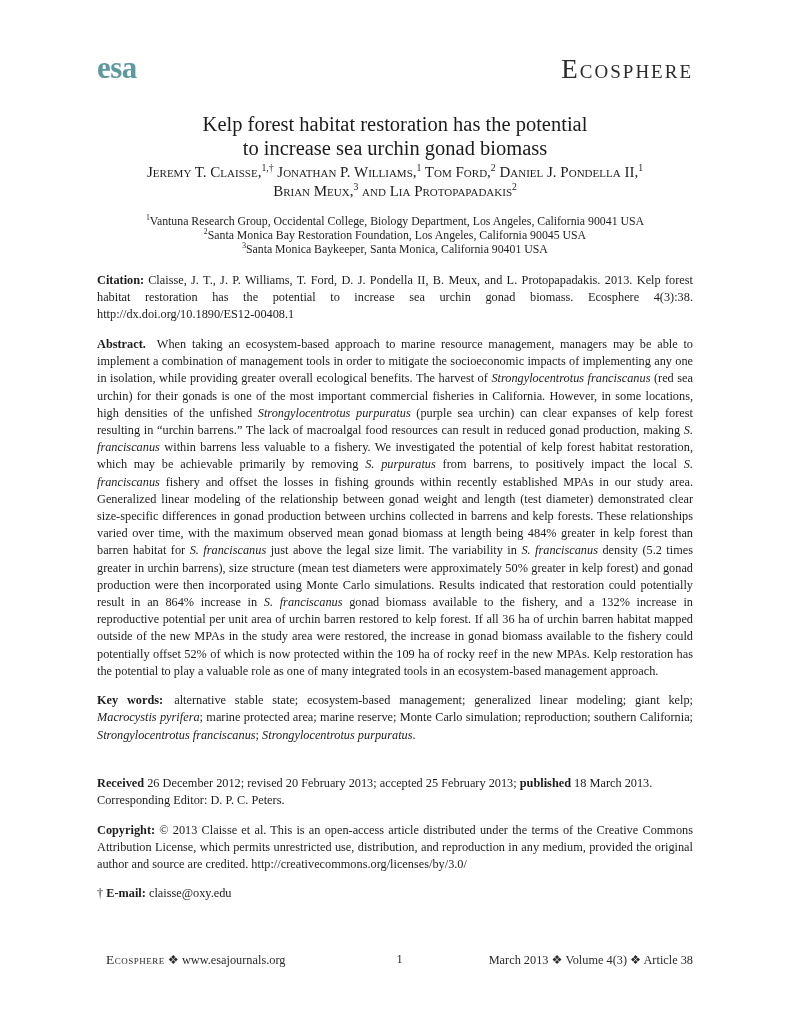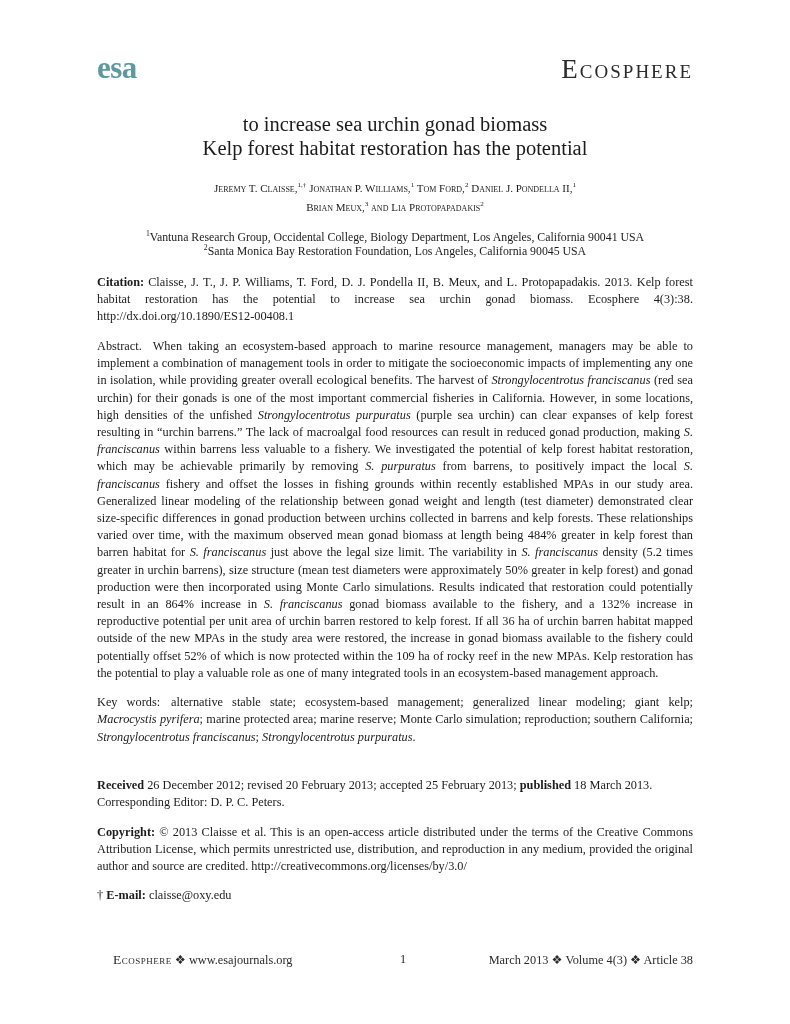--- a/index.html
+++ b/index.html
@@ -12,68 +12,69 @@
     overflow:hidden;
     margin:0 auto;
   }
   .content{padding:0 97px;}
   
   .masthead{display:flex;justify-content:space-between;align-items:baseline;padding-top:50px;}
   .esa-logo{font-size:31px;font-weight:bold;color:#5e99a0;letter-spacing:-0.5px;}
   .wordmark{font-size:27px;font-variant:small-caps;letter-spacing:2px;color:#2b2b2b;}
   
   .title{text-align:center;font-size:20.5px;line-height:24px;margin-top:26px;color:#1b1b1b;}
-  .authors{text-align:center;font-variant:small-caps;font-size:11px;line-height:19px;margin-top:19px;}
+  .authors{text-align:center;font-variant:small-caps;font-size:15px;line-height:19px;margin-top:3px;}
   .authors sup{font-variant:normal;}
   .affiliations{text-align:center;font-size:11.8px;line-height:14px;margin-top:13px;}
   
   .block{font-size:12.3px;line-height:17.2px;text-align:justify;}
   .citation{margin-top:16px;}
   .abstract{margin-top:12px;}
   .keywords{}
   .dates{margin-top:31px;}
   .lbl{font-weight:bold;margin-right:4px;}
-  .lbl-wide{font-weight:normal;margin-right:11px;}
+  .lbl-wide{font-weight:bold;margin-right:11px;}
   .it{font-style:italic;}
   .bd{font-weight:bold;}
   sup{font-size:0.65em;line-height:0;vertical-align:super;}
   
   .footer{
-    position:absolute;left:113px;right:97px;bottom:56px;
+    position:absolute;left:106px;right:97px;bottom:56px;
     font-size:12.3px;color:#2b2b2b;
   }
   .footer-inner{position:relative;display:flex;align-items:baseline;}
   .footer .journal{font-variant:small-caps;font-size:13.5px;letter-spacing:0.5px;}
   .footer-center{position:absolute;left:50%;transform:translateX(-50%);}
   .footer-right{margin-left:auto;}
 </style>
 </head>
 <body>
 
 <div class="page">
   <div class="content">
 
     <div class="masthead">
       <span class="esa-logo">esa</span>
       <span class="wordmark">Ecosphere</span>
     </div>
 
     <div class="title">
+      <div>Kelp forest habitat restoration has the potential</div>
       <div>to increase sea urchin gonad biomass</div>
-      <div>Kelp forest habitat restoration has the potential</div>
     </div>
 
     <div class="authors">
       <div><span>Jeremy T. Claisse,</span><sup>1,†</sup><span> Jonathan P. Williams,</span><sup>1</sup><span> Tom Ford,</span><sup>2</sup><span> Daniel J. Pondella II,</span><sup>1</sup></div>
       <div><span>Brian Meux,</span><sup>3</sup><span> and Lia Protopapadakis</span><sup>2</sup></div>
     </div>
 
     <div class="affiliations">
       <div><sup>1</sup><span>Vantuna Research Group, Occidental College, Biology Department, Los Angeles, California 90041 USA</span></div>
       <div><sup>2</sup><span>Santa Monica Bay Restoration Foundation, Los Angeles, California 90045 USA</span></div>
+      <div><sup>3</sup><span>Santa Monica Baykeeper, Santa Monica, California 90401 USA</span></div>
     </div>
 
     <p class="block citation"><span class="lbl">Citation:</span><span>Claisse, J. T., J. P. Williams, T. Ford, D. J. Pondella II, B. Meux, and L. Protopapadakis. 2013. Kelp forest habitat restoration has the potential to increase sea urchin gonad biomass. Ecosphere 4(3):38. http://dx.doi.org/10.1890/ES12-00408.1</span></p>
 
     <p class="block abstract"><span class="lbl-wide">Abstract.</span><span><span>When taking an ecosystem-based approach to marine resource management, managers may be able to implement a combination of management tools in order to mitigate the socioeconomic impacts of implementing any one in isolation, while providing greater overall ecological benefits. The harvest of </span><span class="it">Strongylocentrotus franciscanus</span><span> (red sea urchin) for their gonads is one of the most important commercial fisheries in California. However, in some locations, high densities of the unfished </span><span class="it">Strongylocentrotus purpuratus</span><span> (purple sea urchin) can clear expanses of kelp forest resulting in “urchin barrens.” The lack of macroalgal food resources can result in reduced gonad production, making </span><span class="it">S. franciscanus</span><span> within barrens less valuable to a fishery. We investigated the potential of kelp forest habitat restoration, which may be achievable primarily by removing </span><span class="it">S. purpuratus</span><span> from barrens, to positively impact the local </span><span class="it">S. franciscanus</span><span> fishery and offset the losses in fishing grounds within recently established MPAs in our study area. Generalized linear modeling of the relationship between gonad weight and length (test diameter) demonstrated clear size-specific differences in gonad production between urchins collected in barrens and kelp forests. These relationships varied over time, with the maximum observed mean gonad biomass at length being 484% greater in kelp forest than barren habitat for </span><span class="it">S. franciscanus</span><span> just above the legal size limit. The variability in </span><span class="it">S. franciscanus</span><span> density (5.2 times greater in urchin barrens), size structure (mean test diameters were approximately 50% greater in kelp forest) and gonad production were then incorporated using Monte Carlo simulations. Results indicated that restoration could potentially result in an 864% increase in </span><span class="it">S. franciscanus</span><span> gonad biomass available to the fishery, and a 132% increase in reproductive potential per unit area of urchin barren restored to kelp forest. If all 36 ha of urchin barren habitat mapped outside of the new MPAs in the study area were restored, the increase in gonad biomass available to the fishery could potentially offset 52% of which is now protected within the 109 ha of rocky reef in the new MPAs. Kelp restoration has the potential to play a valuable role as one of many integrated tools in an ecosystem-based management approach.</span></span></p>
 
     <p class="block keywords"><span class="lbl-wide">Key words:</span><span><span>alternative stable state; ecosystem-based management; generalized linear modeling; giant kelp; </span><span class="it">Macrocystis pyrifera</span><span>; marine protected area; marine reserve; Monte Carlo simulation; reproduction; southern California; </span><span class="it">Strongylocentrotus franciscanus</span><span>; </span><span class="it">Strongylocentrotus purpuratus</span><span>.</span></span></p>
 
     <div class="block dates">
       <div><span class="bd">Received</span><span> 26 December 2012; revised 20 February 2013; accepted 25 February 2013; </span><span class="bd">published</span><span> 18 March 2013.</span></div>

